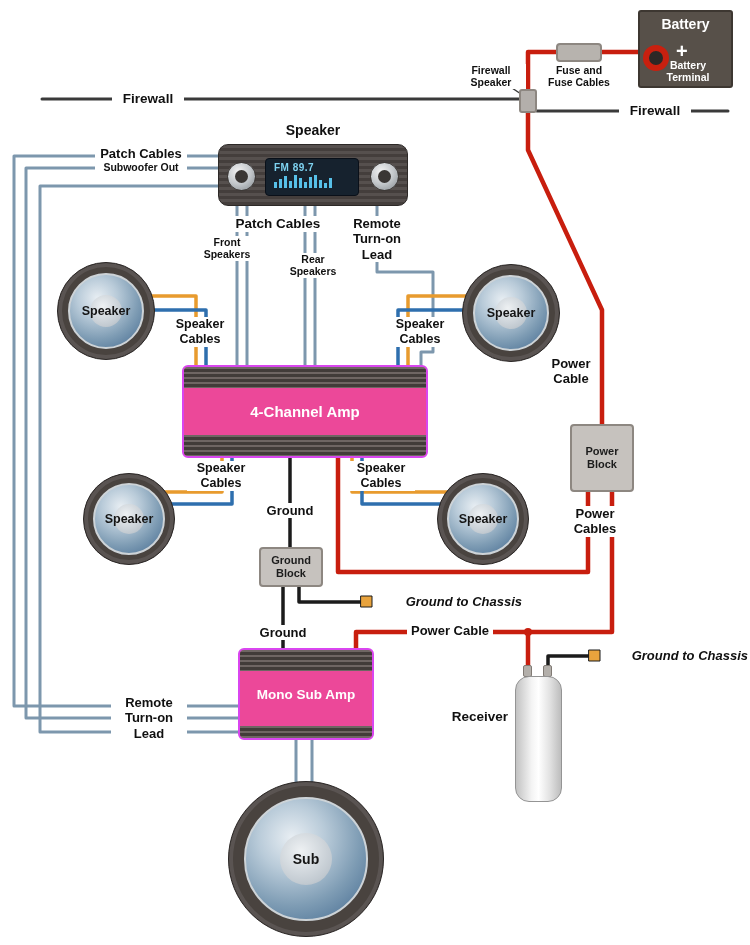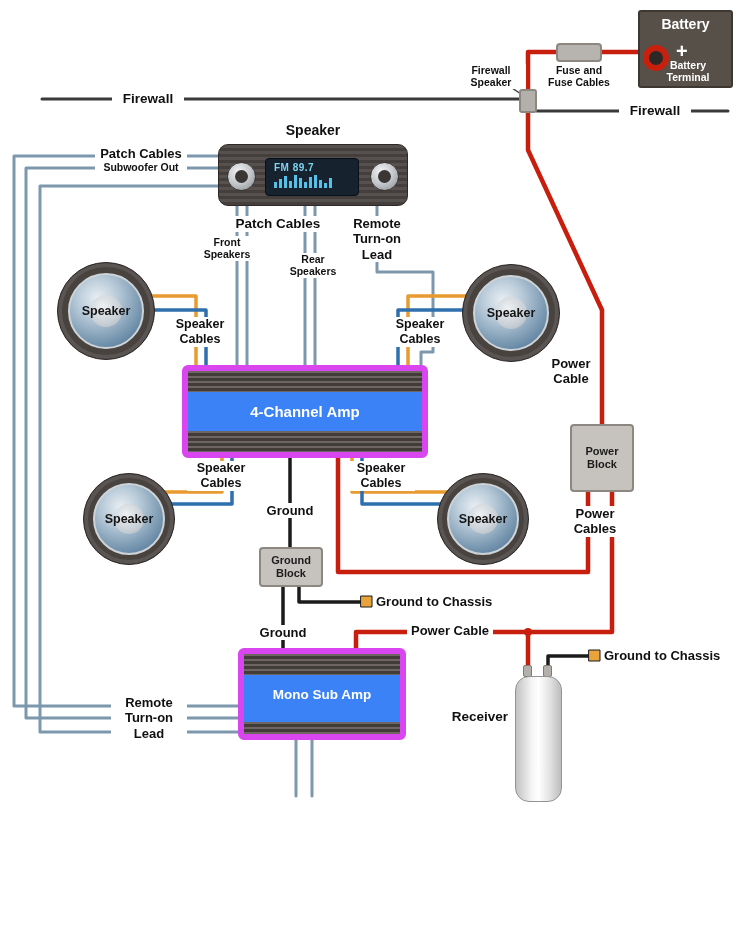--- a/index.html
+++ b/index.html
@@ -14,21 +14,21 @@
   .w-patch{stroke:#7d97ad;stroke-width:3;}
   .w-spkp{stroke:#e89b2e;stroke-width:3.5;}
   .w-spkn{stroke:#2e6fae;stroke-width:3.5;}
   .cap-end{fill:#e8a33d;stroke:#1b1b1b;stroke-width:1;}
   .dot{fill:#c81e0e;stroke:none;}
 
   .lbl{position:absolute;z-index:3;font-weight:bold;color:#101010;text-align:center;
        line-height:1.18;background:#fff;font-size:13px;}
   .lbl .sub{font-size:10.5px;}
   .fs14{font-size:14px;} .fs12{font-size:12.5px;} .fs10{font-size:10.5px;}
-  .alignL{text-align:left;} .alignR{text-align:right;}
+  .alignL{text-align:right;font-style:italic;} .alignR{text-align:right;}
 
   .comp{position:absolute;z-index:2;box-sizing:border-box;}
 
   .battery{background:#575049;border:2px solid #3d3731;border-radius:3px;}
   .battery-title{position:absolute;left:0;right:0;top:4px;text-align:center;color:#fff;
                  font-weight:bold;font-size:14px;}
   .battery-ring{position:absolute;left:3px;top:33px;width:14px;height:14px;border-radius:50%;
                 border:6px solid #c8200f;background:#2c2826;}
   .battery-plus{position:absolute;left:36px;top:28px;color:#fff;font-weight:bold;font-size:20px;}
   .battery-term{position:absolute;left:8px;width:80px;bottom:3px;text-align:center;color:#fff;
@@ -48,21 +48,21 @@
   .fm{color:#7fd4f2;font-weight:bold;font-size:10px;margin:3px 0 1px 8px;letter-spacing:.5px;}
   .bars{display:flex;align-items:flex-end;gap:2px;height:14px;margin:0 8px;}
   .bars i{width:3px;background:#57c0e8;display:block;}
   .bars i:nth-child(1){height:6px;}  .bars i:nth-child(2){height:9px;}
   .bars i:nth-child(3){height:12px;} .bars i:nth-child(4){height:7px;}
   .bars i:nth-child(5){height:13px;} .bars i:nth-child(6){height:10px;}
   .bars i:nth-child(7){height:6px;}  .bars i:nth-child(8){height:11px;}
   .bars i:nth-child(9){height:13px;} .bars i:nth-child(10){height:8px;}
   .bars i:nth-child(11){height:5px;} .bars i:nth-child(12){height:10px;}
 
-  .amp{background:#3b82f6;border:6px solid #d946ef;border-radius:6px;overflow:hidden;}
+  .amp{background:#ec4899;border:2px solid #d946ef;border-radius:6px;overflow:hidden;}
   .fins{position:absolute;left:0;right:0;height:21px;
         background:repeating-linear-gradient(180deg,#6f6663 0 2px,#423c39 2px 5px);}
   .fins-t{top:0;} .fins-b{bottom:0;}
   .amp-label{position:absolute;inset:0;display:flex;align-items:center;justify-content:center;
              color:#fff;font-weight:bold;font-size:15px;}
   .amp-label.small{font-size:13.5px;}
 
   .block{background:#c6c2be;border:2px solid #8d8781;border-radius:4px;display:flex;
          flex-direction:column;align-items:center;justify-content:center;
          font-weight:bold;font-size:11px;color:#1c1c1c;line-height:1.2;text-align:center;}
@@ -165,21 +165,21 @@
       <div class="knob-center"></div>
     </div>
   </div>
 
   <div class="comp amp" style="left:182px;top:365px;width:246px;height:93px;">
     <div class="fins fins-t"></div>
     <div class="fins fins-b"></div>
     <div class="amp-label">4-Channel Amp</div>
   </div>
 
-  <div class="comp amp" style="left:238px;top:648px;width:168px;height:92px;">
+  <div class="comp amp" style="left:238px;top:648px;width:136px;height:92px;">
     <div class="fins fins-t"></div>
     <div class="fins fins-b" style="height:12px;"></div>
     <div class="amp-label small">Mono Sub Amp</div>
   </div>
 
   <div class="comp block" style="left:259px;top:547px;width:64px;height:40px;">
     <div>Ground</div>
     <div>Block</div>
   </div>
 
@@ -204,20 +204,25 @@
   </div>
   <div class="spk" style="left:83px;top:473px;width:90px;height:90px;">
     <div class="spk-cone"></div>
     <div class="spk-cap"></div>
     <div class="spk-label">Speaker</div>
   </div>
   <div class="spk" style="left:437px;top:473px;width:90px;height:90px;">
     <div class="spk-cone"></div>
     <div class="spk-cap"></div>
     <div class="spk-label">Speaker</div>
+  </div>
+  <div class="spk" style="left:228px;top:781px;width:154px;height:154px;">
+    <div class="spk-cone"></div>
+    <div class="spk-cap"></div>
+    <div class="spk-label big">Sub</div>
   </div>
 
   <div class="lbl fs14" style="left:263px;top:122px;width:100px;">Speaker</div>
 
   <div class="lbl" style="left:95px;top:146px;width:92px;">
     <div>Patch Cables</div>
     <div class="sub">Subwoofer Out</div>
   </div>
 
   <div class="lbl" style="left:112px;top:91px;width:72px;font-size:13.5px;">Firewall</div>

